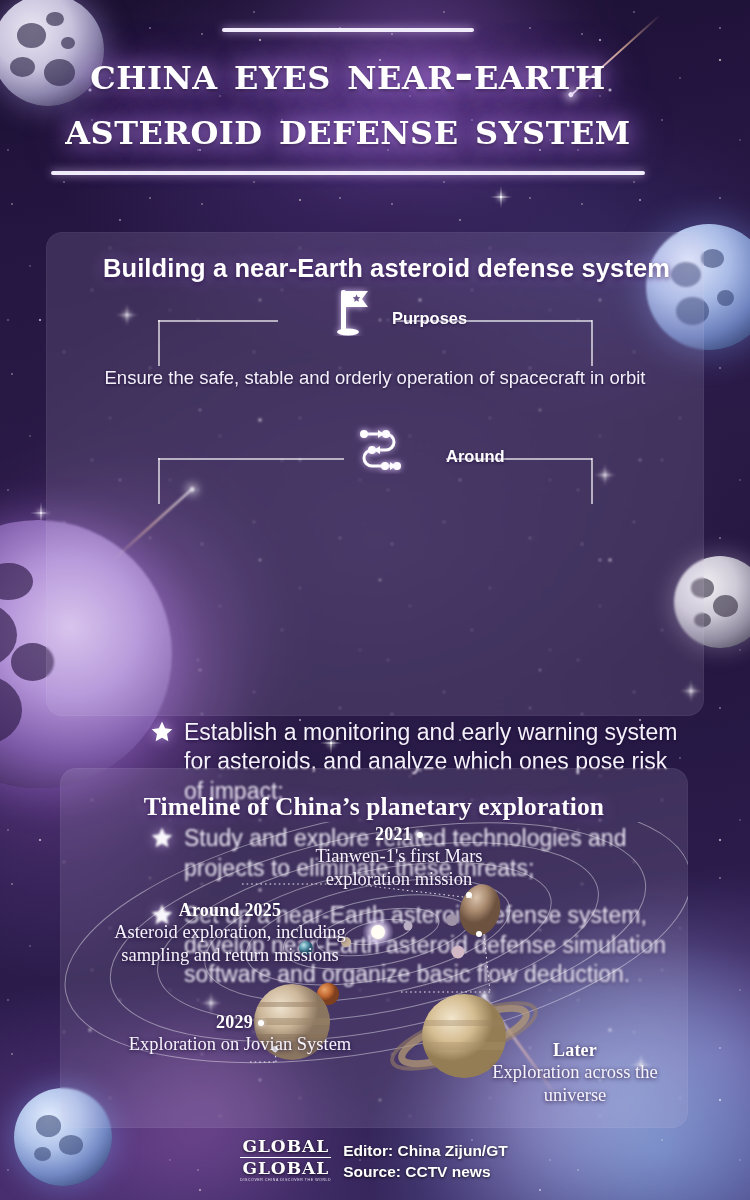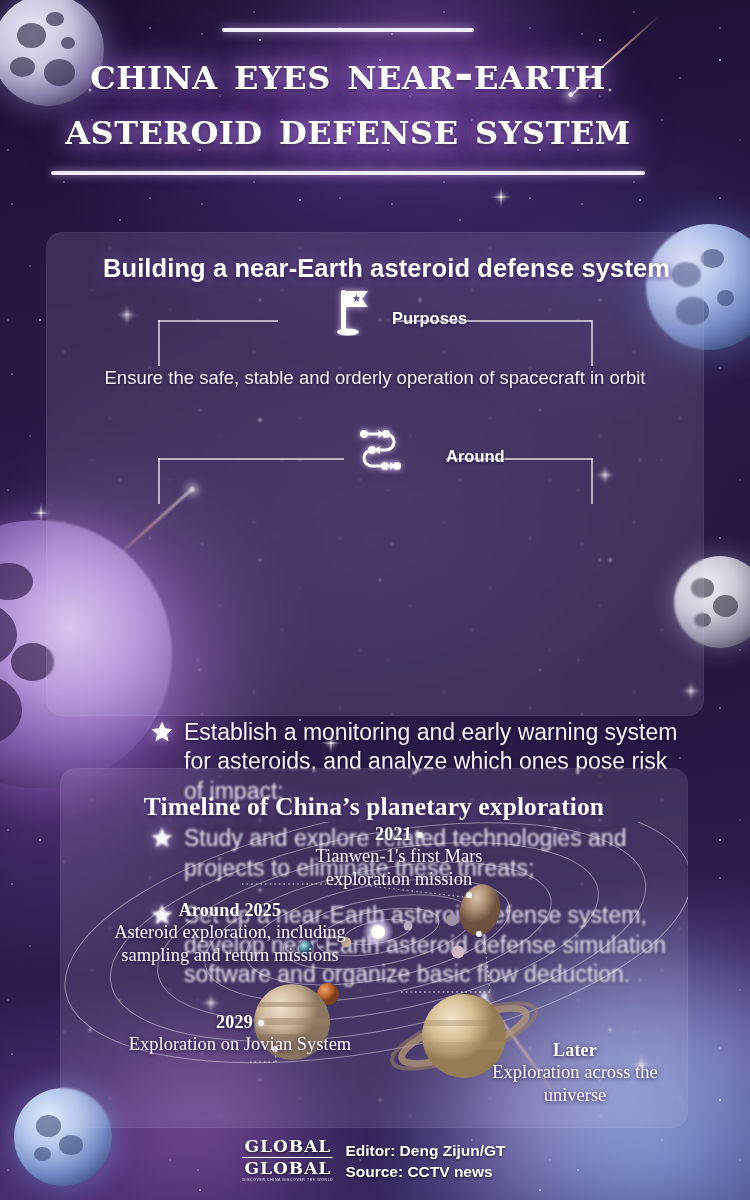--- a/index.html
+++ b/index.html
@@ -497,18 +497,18 @@
   </div>
 
   <div id="footer">
     <div id="gt-logo">
       <div class="gt-line">GLOBAL</div>
       <div class="gt-rule"></div>
       <div class="gt-line">GLOBAL</div>
       <div class="gt-sub">DISCOVER CHINA DISCOVER THE WORLD</div>
     </div>
     <div id="credits">
-      <div>Editor: Deng Zijun/GT</div>
+      <div>Editor: China Zijun/GT</div>
       <div>Source: CCTV news</div>
     </div>
   </div>
 
 </div>
 
 </body></html>

